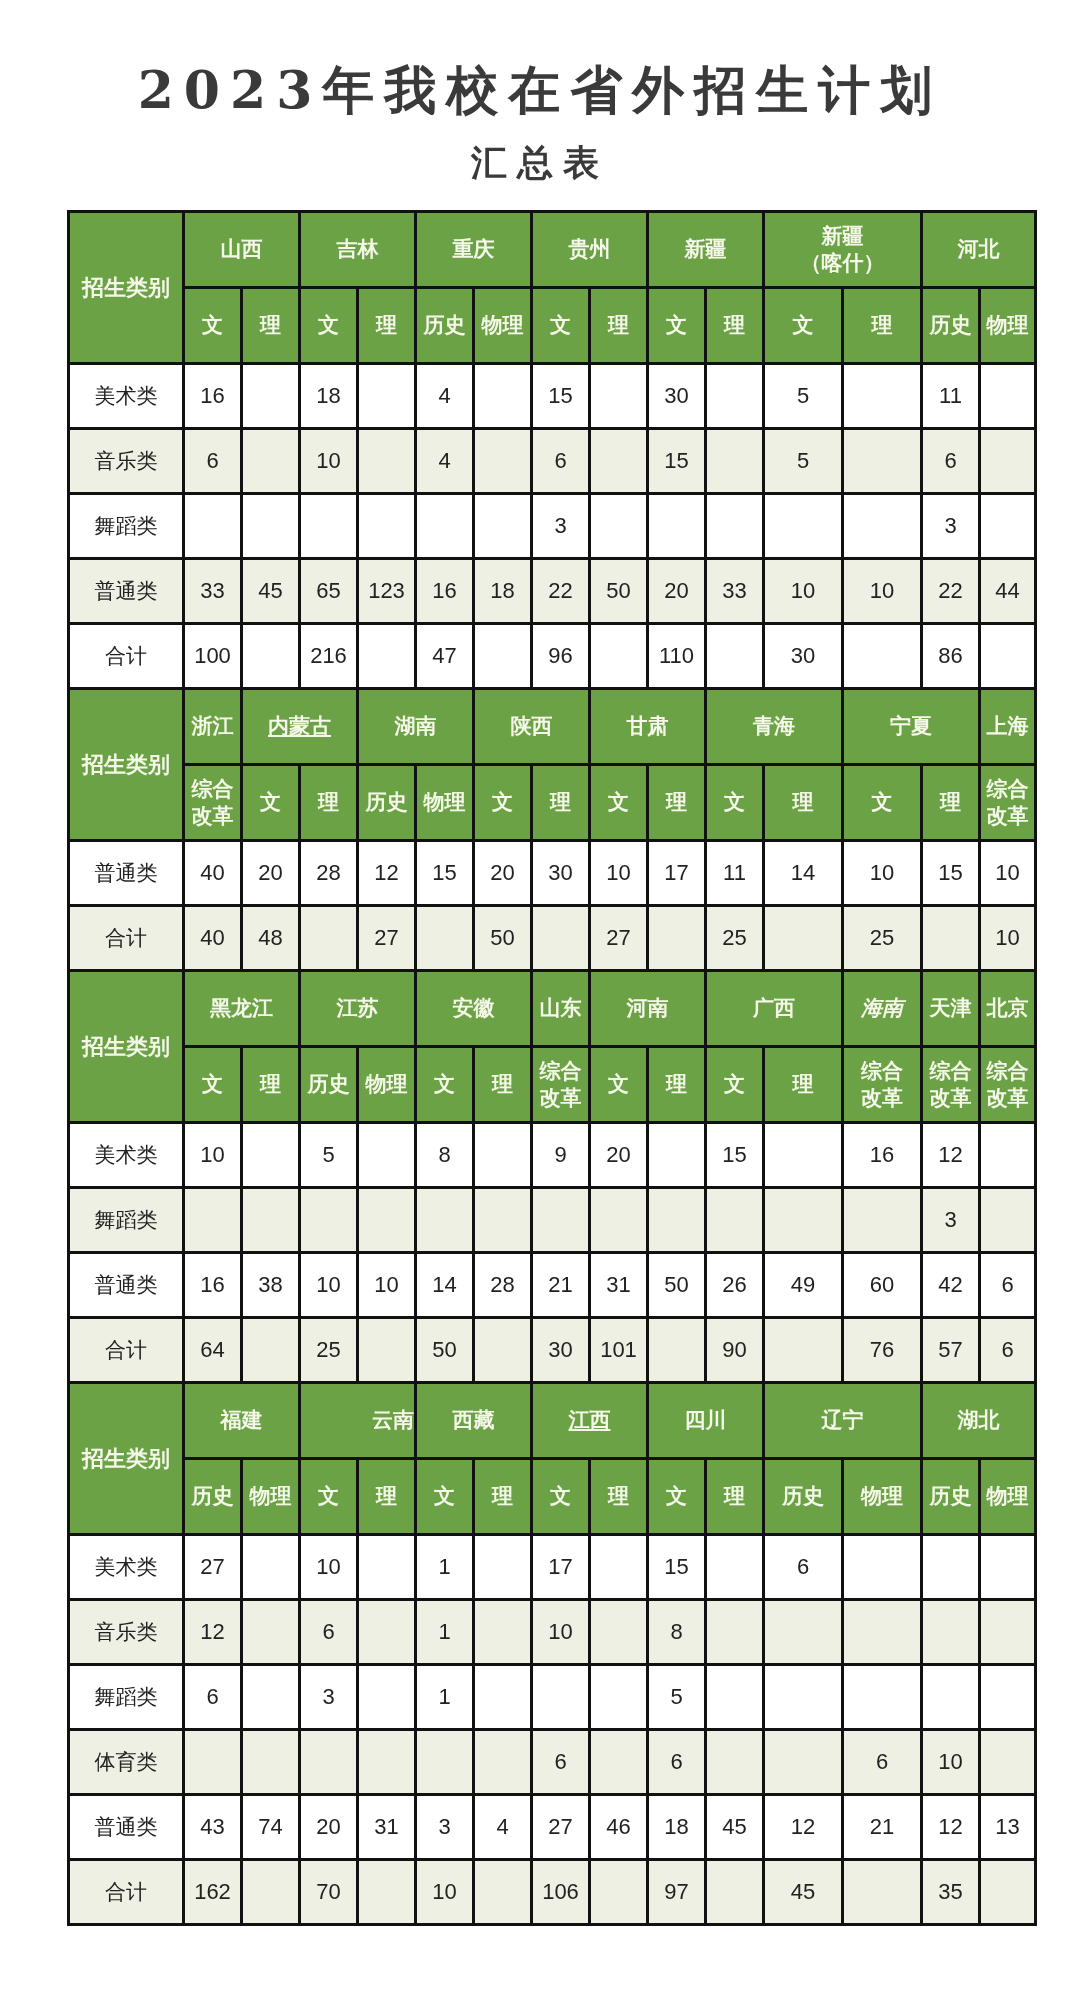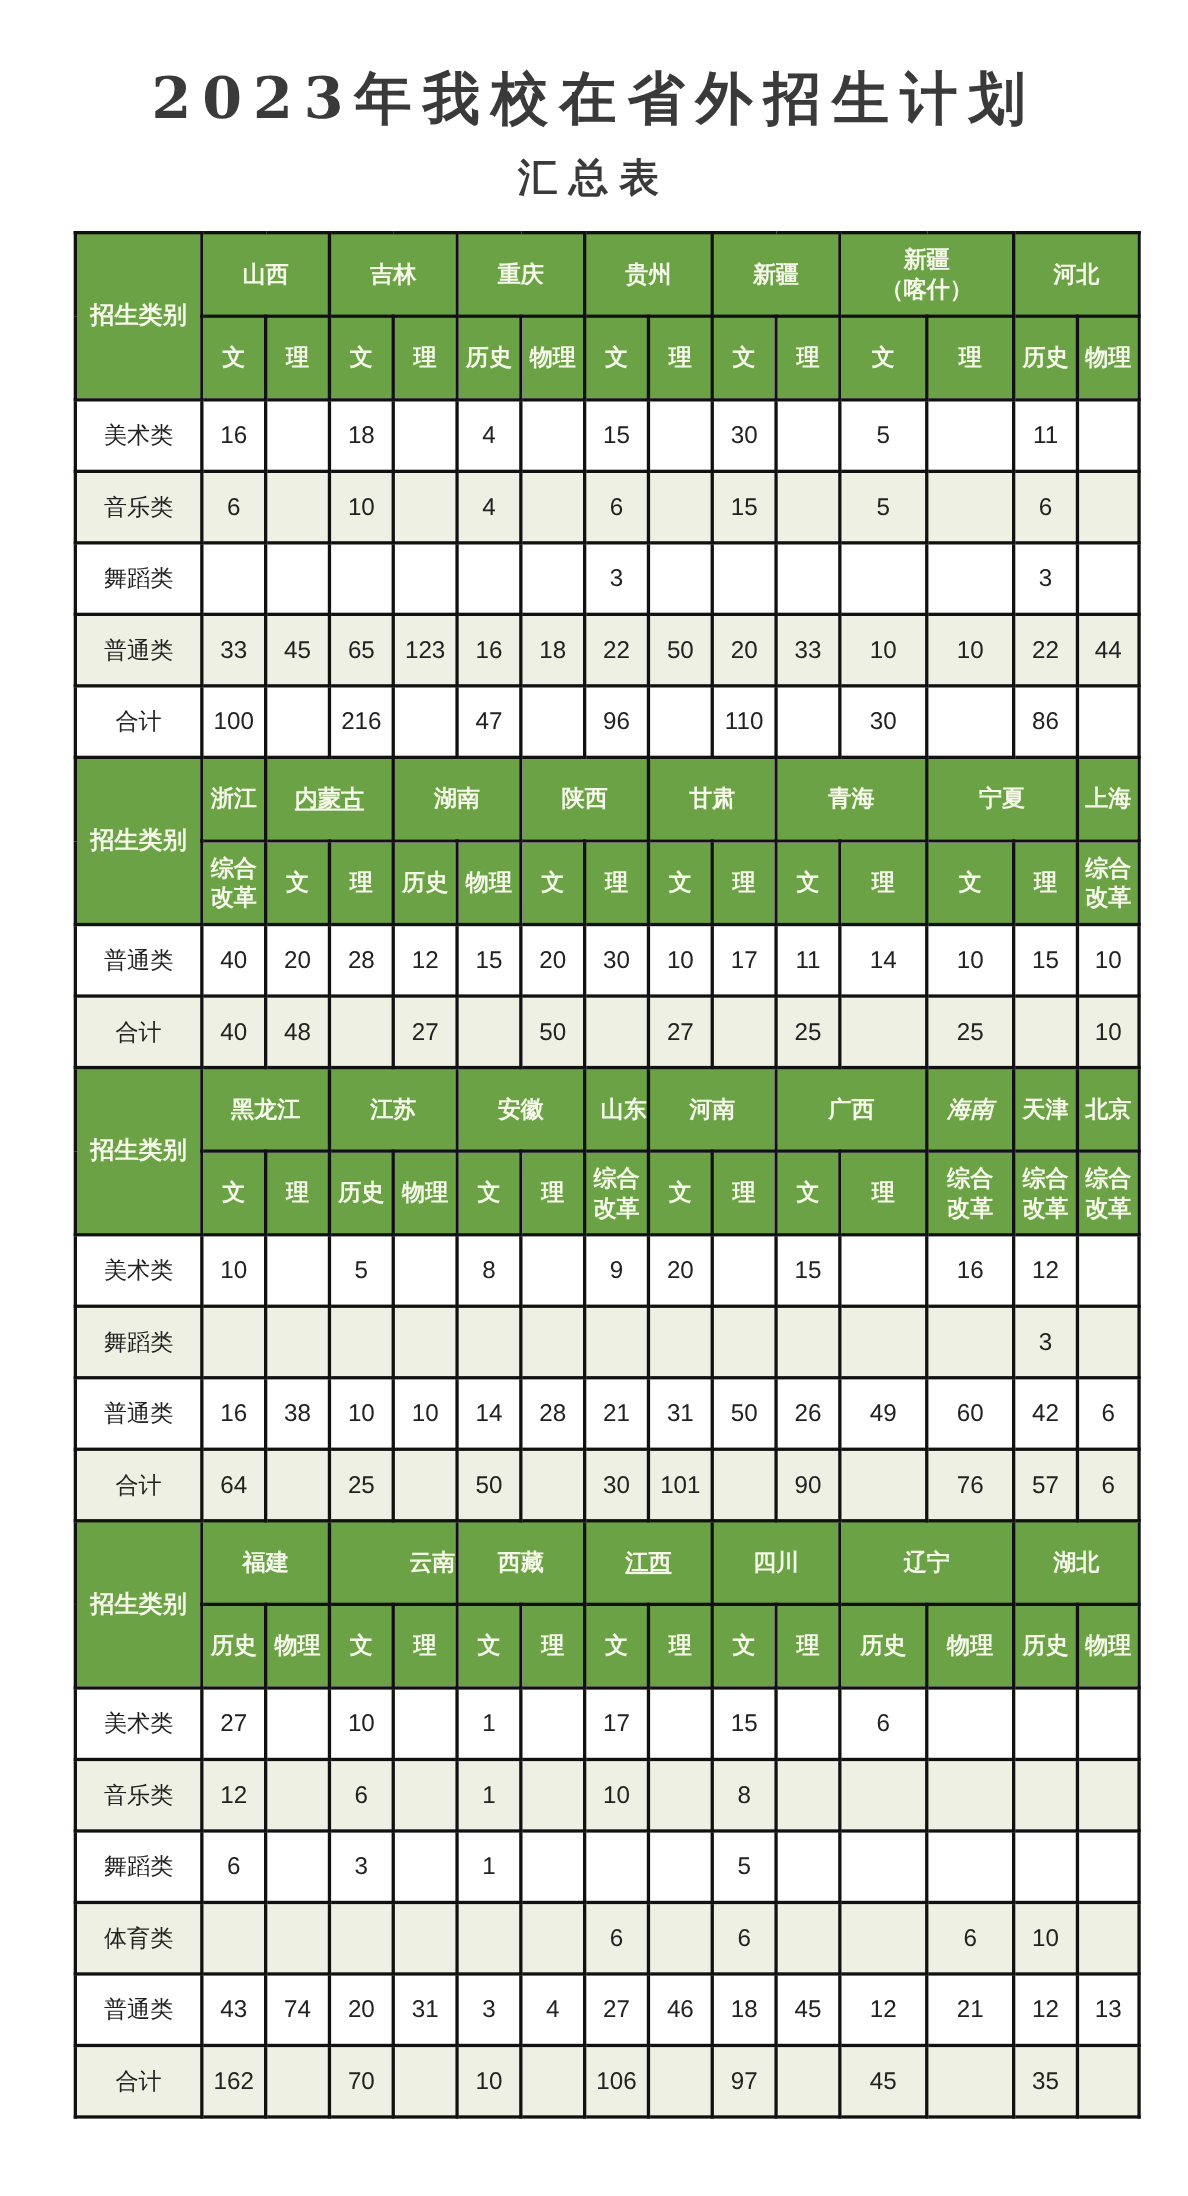--- a/index.html
+++ b/index.html
@@ -218,21 +218,21 @@
         <td class="dc cell"></td>
         <td class="dc cell">25</td>
         <td class="dc cell"></td>
         <td class="dc cell">10</td>
       </tr>
       <tr class="h1">
         <td class="hd lbl" rowspan="2">招生类别</td>
         <td class="hd" colspan="2" style="white-space: pre-line;">黑龙江</td>
         <td class="hd" colspan="2" style="white-space: pre-line;">江苏</td>
         <td class="hd" colspan="2" style="white-space: pre-line;">安徽</td>
-        <td class="hd" colspan="1" style="white-space: pre-line; text-align: right;">山东</td>
+        <td class="hd" colspan="1" style="white-space: pre-line;">山东</td>
         <td class="hd" colspan="2" style="white-space: pre-line;">河南</td>
         <td class="hd" colspan="2" style="white-space: pre-line;">广西</td>
         <td class="hd" colspan="1" style="white-space: pre-line; font-style: italic;">海南</td>
         <td class="hd" colspan="1" style="white-space: pre-line;">天津</td>
         <td class="hd" colspan="1" style="white-space: pre-line;">北京</td>
       </tr>
       <tr class="h2">
         <td class="hd sub" style="white-space: pre-line;">文</td>
         <td class="hd sub" style="white-space: pre-line;">理</td>
         <td class="hd sub" style="white-space: pre-line;">历史</td>

